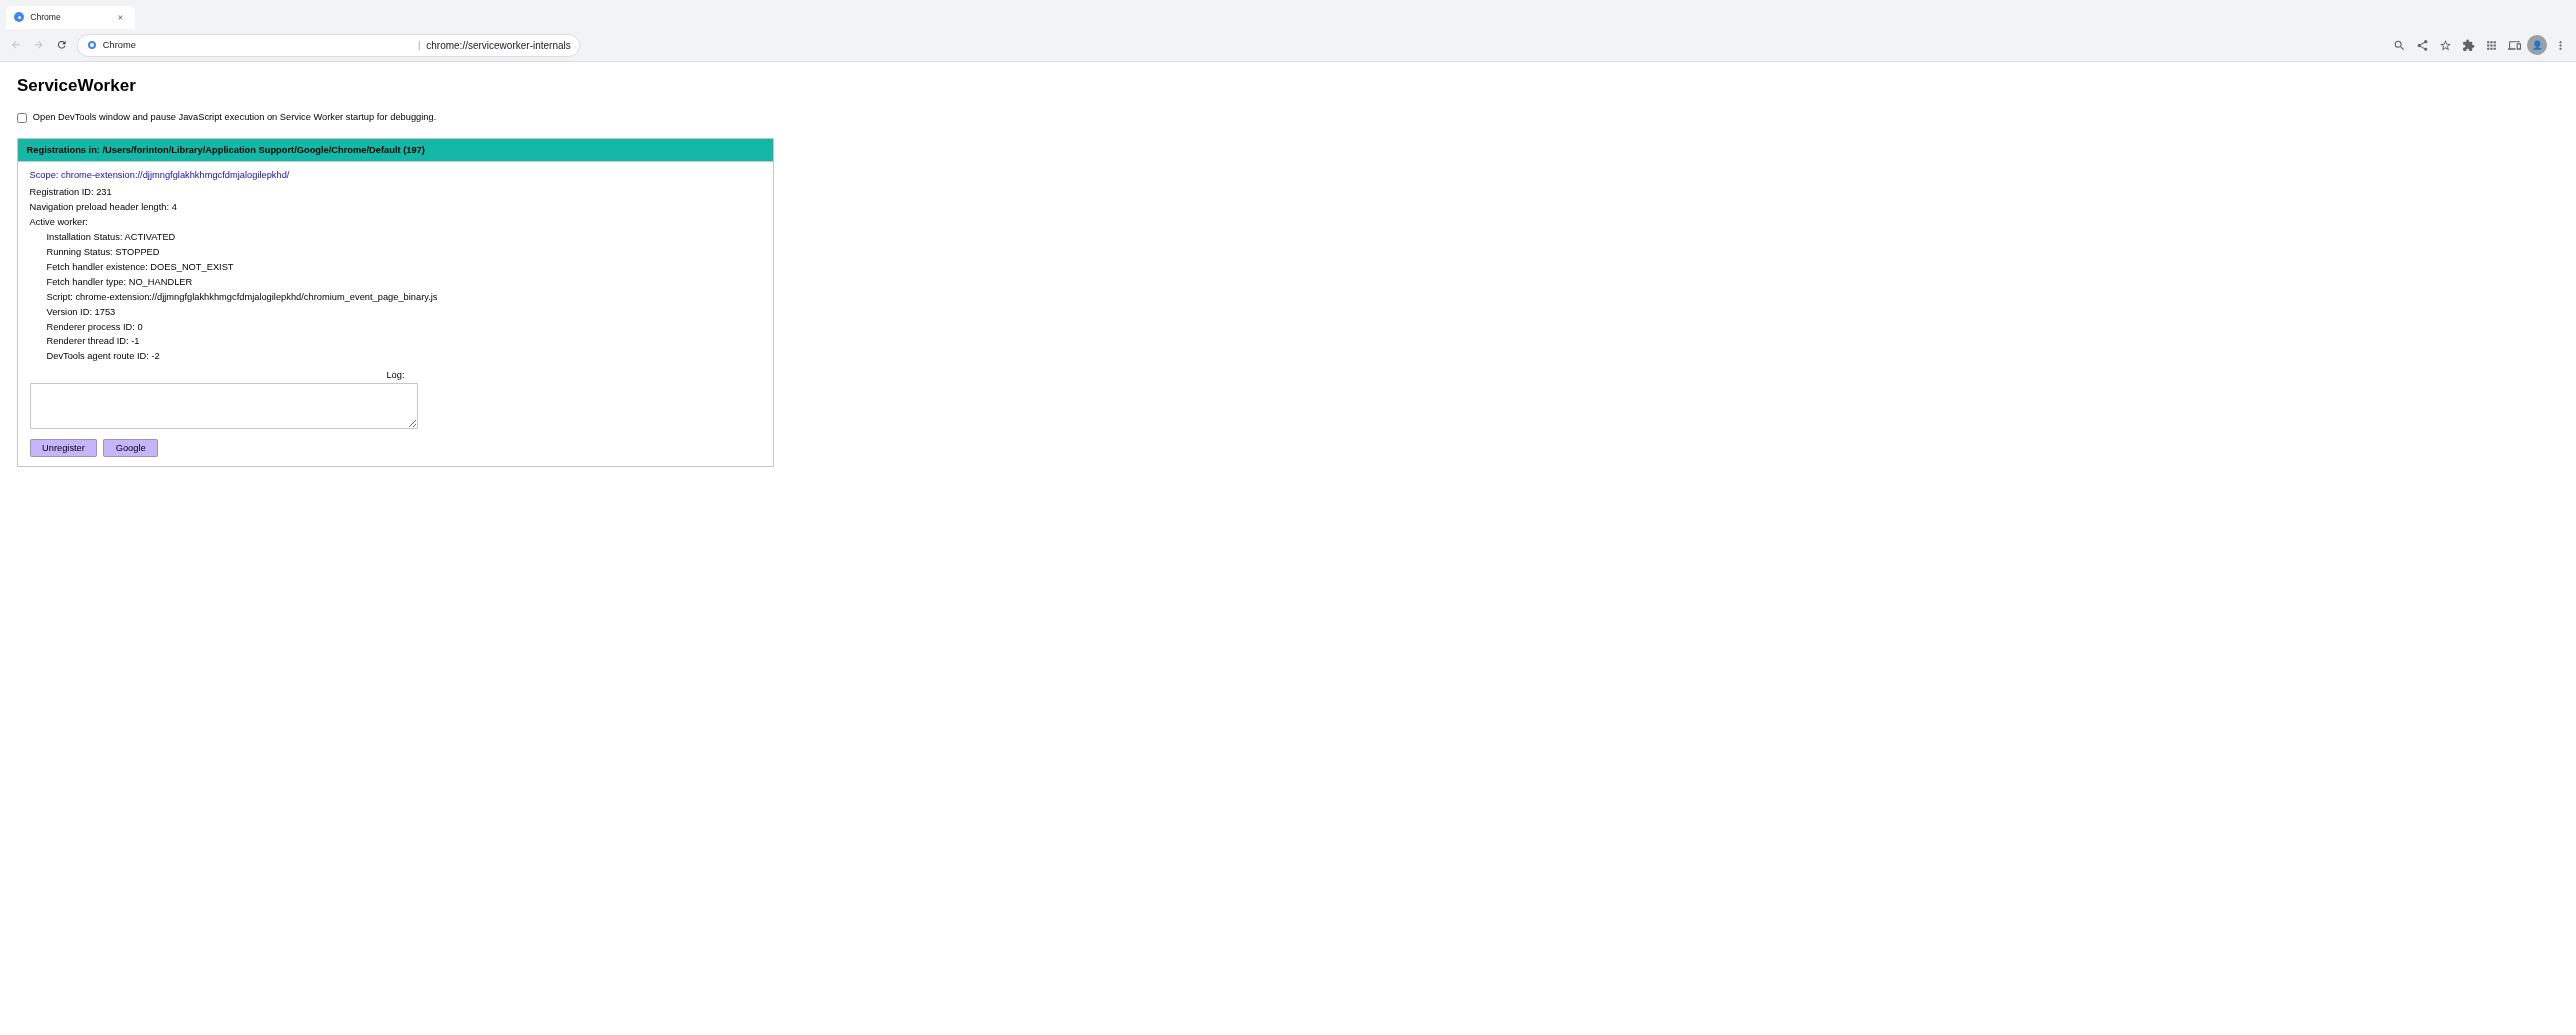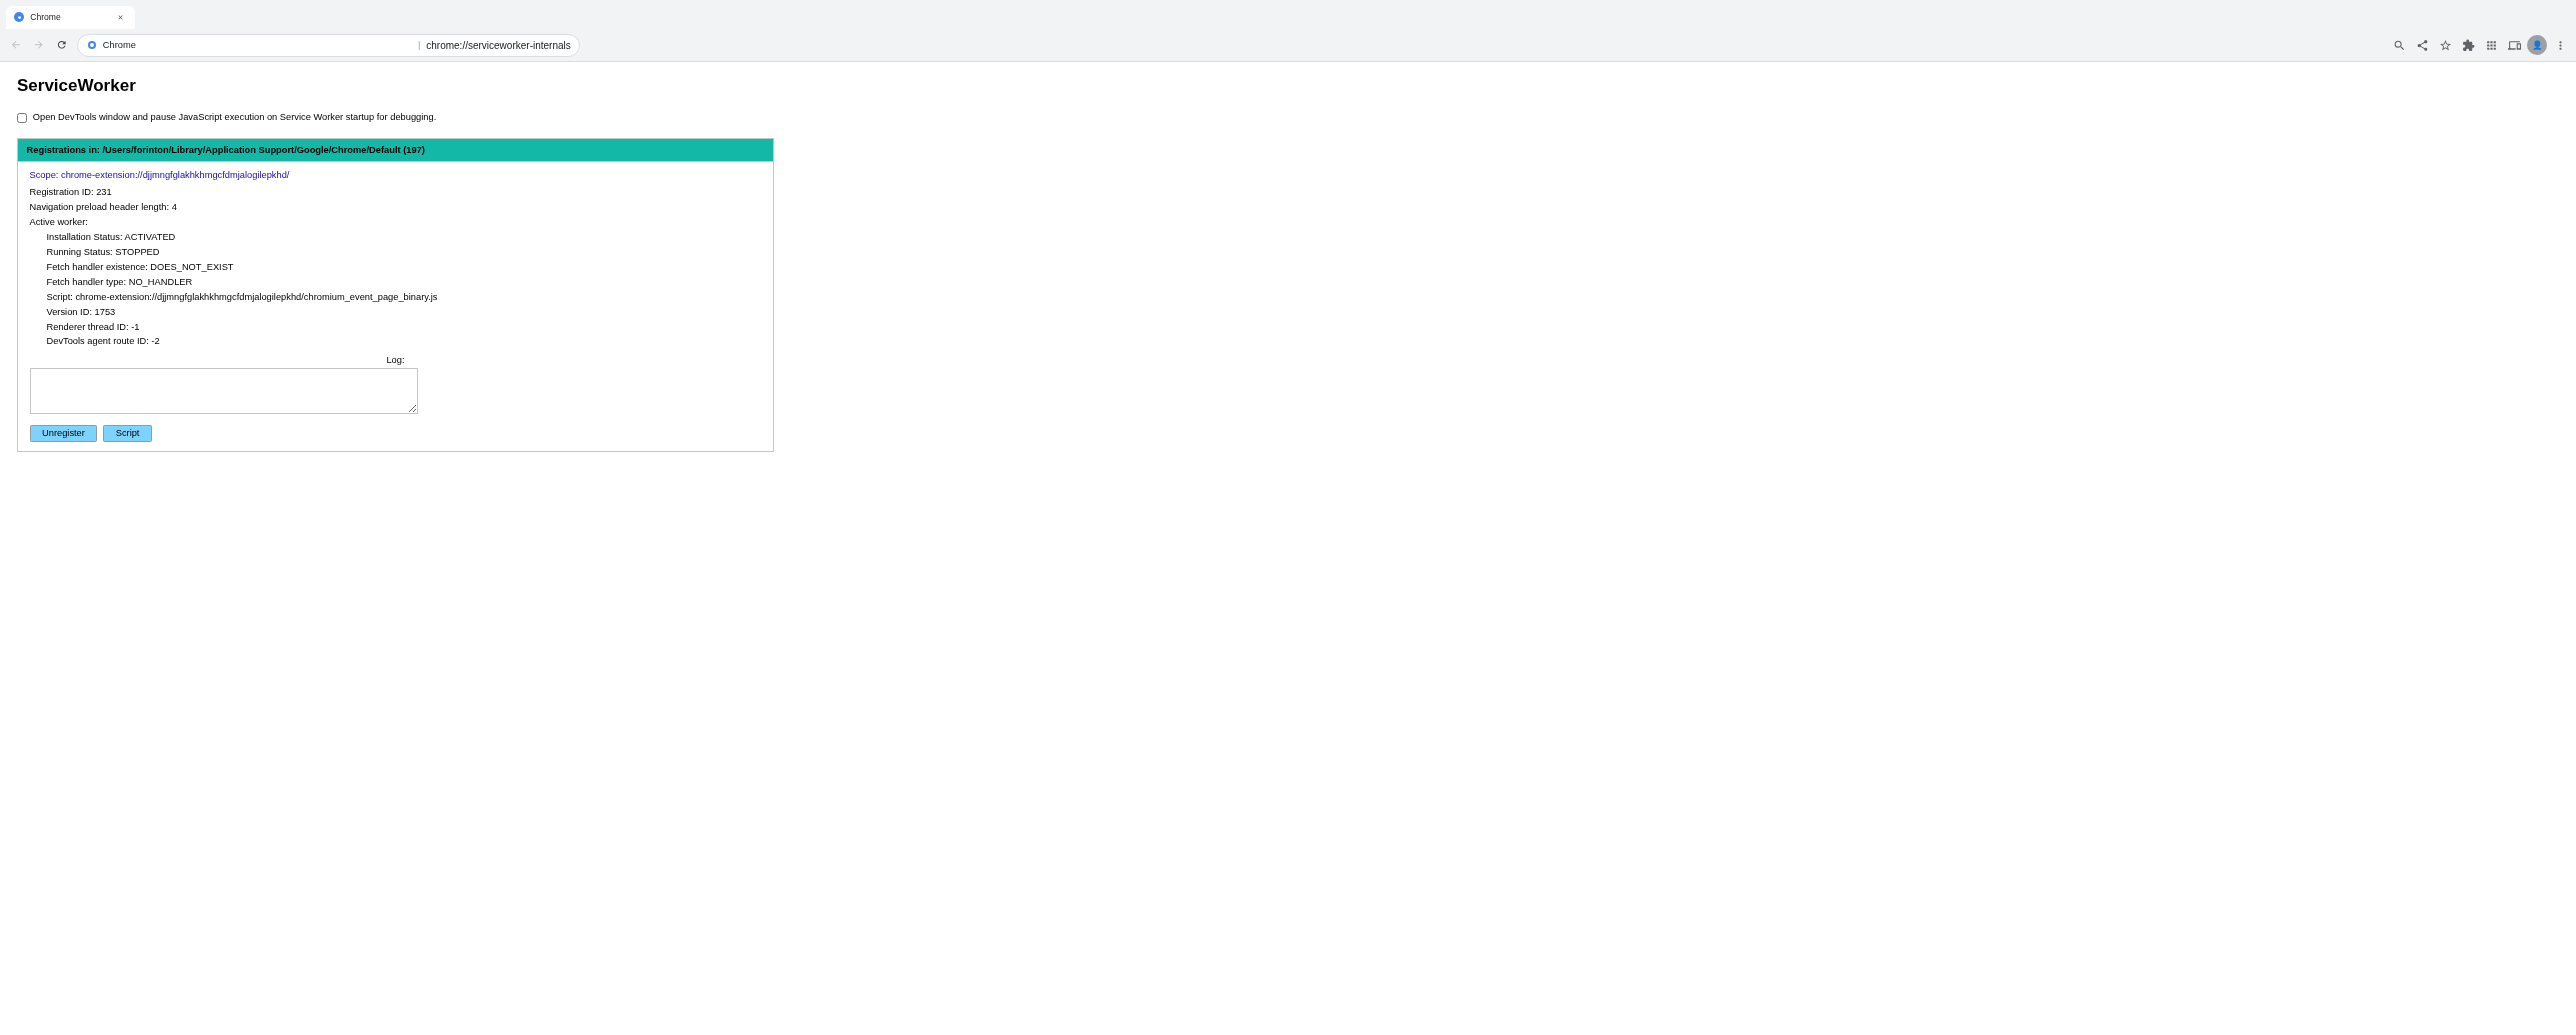--- a/index.html
+++ b/index.html
@@ -274,21 +274,21 @@
     .button-row {
       display: flex;
       gap: 5.8px;
       margin-top: 8.6px;
     }
 
     .action-btn {
       padding: 2.9px 11.5px;
       font-size: 9.3px;
       border: 0.7px solid #999;
-      background: #7dd3fc;
+      background: #c4b5fd;
       border-radius: 1.4px;
       cursor: pointer;
       color: #000;
     }
   </style>
 </head>
 <body>
 
 <div class="browser-chrome">
 
@@ -392,27 +392,28 @@
       <div class="info-line">Registration ID: 231</div>
       <div class="info-line">Navigation preload header length: 4</div>
       <div class="info-line worker-section">Active worker:</div>
       <div id="worker-details-container">
           <div class="worker-line">Installation Status: ACTIVATED</div>
           <div class="worker-line">Running Status: STOPPED</div>
           <div class="worker-line">Fetch handler existence: DOES_NOT_EXIST</div>
           <div class="worker-line">Fetch handler type: NO_HANDLER</div>
           <div class="worker-line">Script: chrome-extension://djjmngfglakhkhmgcfdmjalogilepkhd/chromium_event_page_binary.js</div>
           <div class="worker-line">Version ID: 1753</div>
+          <div class="worker-line">Renderer process ID: 0</div>
           <div class="worker-line">Renderer thread ID: -1</div>
           <div class="worker-line">DevTools agent route ID: -2</div>
         </div>
       <div class="log-section">
         <div class="log-label">Log:</div>
         <textarea class="log-textarea" style=""></textarea>
       </div>
       <div class="button-row">
         <button class="action-btn">Unregister</button>
-        <button class="action-btn">Script</button>
+        <button class="action-btn">Google</button>
       </div>
     </div>
   </div>
 </div>
 
 
 </body></html>

